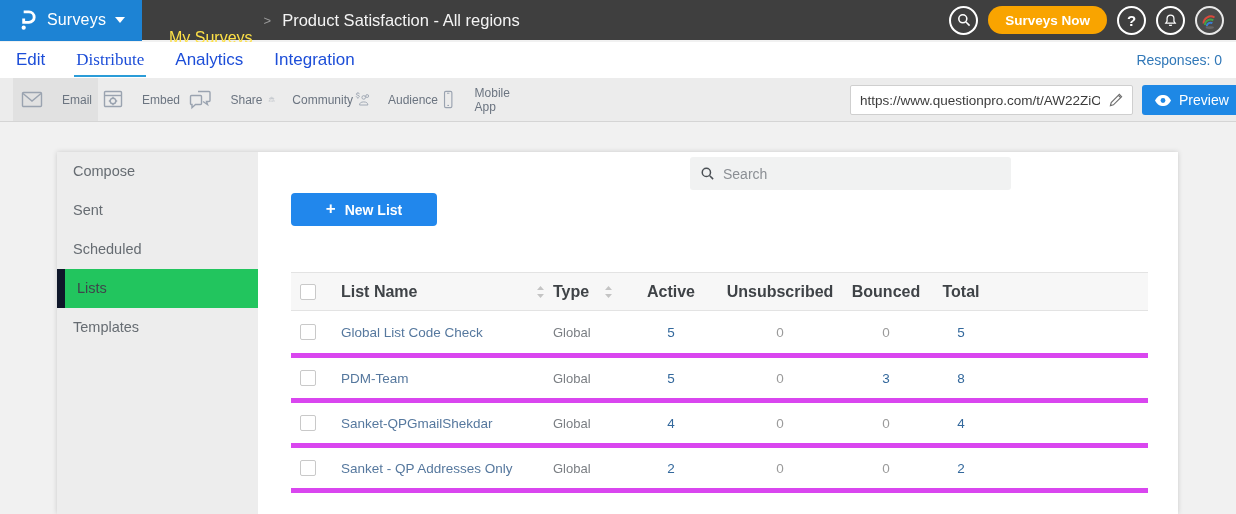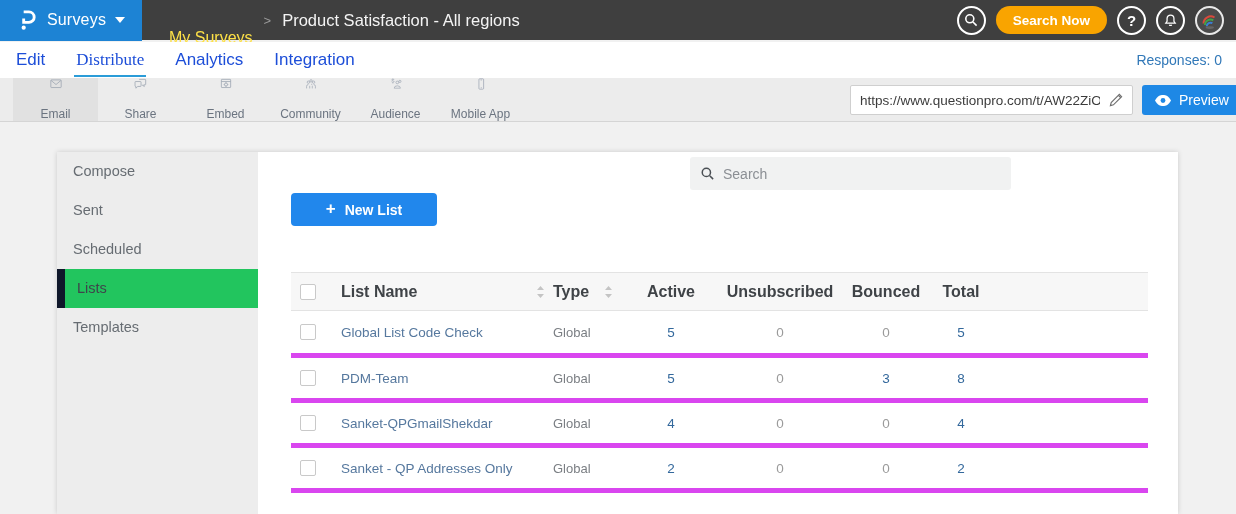--- a/index.html
+++ b/index.html
@@ -23,21 +23,21 @@
   .upgrade { height:28px; border:none; border-radius:14px; background:#f9a400; color:#fff; font-size:13.5px; font-weight:bold; padding:0 17px; cursor:pointer; font-family:inherit; }
 
   
   .navbar { position:absolute; left:0; top:42px; width:1236px; height:36px; background:#fff; display:flex; align-items:center; padding-left:14px; }
   .tab { font-size:17px; font-weight:500; color:#1d4ed8; text-decoration:none; margin-right:27px; padding:7px 2px 5px; border-bottom:2px solid transparent; cursor:pointer; }
   .tab.active { border-bottom-color:#2b9cd8;font-family:Liberation Serif, serif; }
   .responses { position:absolute; right:14px; color:#3178b8; font-size:14px; }
 
   
   .toolbar { position:absolute; left:0; top:78px; width:1236px; height:44px; background:#ececec; border-bottom:1px solid #d5d5d5; display:flex; align-items:stretch; }
-  .tool { width:85px; display:flex; flex-direction:column; align-items:center; justify-content:center; gap:17px; cursor:pointer; color:#9aa3b0; }
+  .tool { width:85px; display:flex; align-items:center; justify-content:center; gap:17px; cursor:pointer; color:#9aa3b0; }
   .tool:first-child { margin-left:13px; }
   .tool.active { background:#e1e1e1; }
   .tool .tlabel { font-size:12px; color:#6b7480; }
   .url-group { position:absolute; left:850px; top:7px; width:283px; height:30px; }
   .url-group input { width:283px; height:30px; border:1px solid #cfcfcf; border-radius:2px; background:#fff; font-family:inherit; font-size:13.5px; color:#3c3c3c; padding:0 32px 0 9px; }
   .pencil-btn { position:absolute; right:4px; top:3px; width:26px; height:24px; border:none; background:transparent; cursor:pointer; display:flex; align-items:center; justify-content:center; }
   .preview-btn { position:absolute; left:1142px; top:7px; height:30px; border:none; border-radius:3px; background:#1e88e5; color:#fff; font-size:14px; font-family:inherit; padding:0 12px; display:flex; align-items:center; gap:7px; cursor:pointer; }
 
   
   .page { position:absolute; left:0; top:122px; width:1236px; height:392px; background:#f1f1f1; }
@@ -92,21 +92,21 @@
       <span class="bc-sep">&gt;</span>
       <span class="bc-current">Product Satisfaction - All regions</span>
     </nav>
     <div class="topbar-right">
       <button class="circle-btn">
         <svg width="16" height="16" viewBox="0 0 20 20">
           <circle cx="8.5" cy="8.5" r="5" fill="none" stroke="#fff" stroke-width="2"></circle>
           <path d="M12.5 12.5 L17 17" stroke="#fff" stroke-width="2"></path>
         </svg>
       </button>
-      <button class="upgrade">Search Now</button>
+      <button class="upgrade">Surveys Now</button>
       <button class="circle-btn help">
         <span>?</span>
       </button>
       <button class="circle-btn">
         <svg width="15" height="16" viewBox="0 0 24 24">
           <path d="M12 4a5.5 5.5 0 0 1 5.5 5.5v4.5l2 2.8H4.5l2-2.8V9.5A5.5 5.5 0 0 1 12 4z" fill="none" stroke="#fff" stroke-width="2"></path>
           <path d="M10.2 19.5a1.9 1.9 0 0 0 3.6 0" fill="none" stroke="#fff" stroke-width="2"></path>
         </svg>
       </button>
       <button class="circle-btn avatar">
@@ -130,34 +130,34 @@
 
   <div class="toolbar">
     <div class="tool active">
       <svg width="26" height="22" viewBox="0 0 24 22">
         <rect x="2.5" y="3.5" width="19" height="14" rx="1" fill="none" stroke="#9aa3b0" stroke-width="1.4"></rect>
         <path d="M3 4.5 L12 12 L21 4.5" fill="none" stroke="#9aa3b0" stroke-width="1.4"></path>
       </svg>
       <span class="tlabel">Email</span>
     </div>
     <div class="tool">
-      <svg width="25" height="22" viewBox="0 0 25 22">
-        <path d="M10 2.5 h11 a1 1 0 0 1 1 1 v8 a1 1 0 0 1 -1 1 h-2.5 l1 3 -4.5 -3" fill="none" stroke="#9aa3b0" stroke-width="1.4"></path>
-        <path d="M3.5 6.5 h9 a1 1 0 0 1 1 1 v7 a1 1 0 0 1 -1 1 h-5 l-3.5 3.2 v-3.2 h-0.5 a1 1 0 0 1 -1 -1 v-7 a1 1 0 0 1 1 -1z" fill="#ececec" stroke="#9aa3b0" stroke-width="1.4"></path>
-      </svg>
-      <span class="tlabel">Share</span>
-    </div>
-    <div class="tool">
       <svg width="24" height="22" viewBox="0 0 24 22">
         <rect x="3.5" y="2.5" width="17" height="15" rx="1" fill="none" stroke="#9aa3b0" stroke-width="1.4"></rect>
         <path d="M3.5 6.5 h17" stroke="#9aa3b0" stroke-width="1.4"></path>
         <circle cx="12" cy="12" r="2.8" fill="none" stroke="#9aa3b0" stroke-width="1.4"></circle>
         <path d="M12 7.8 v1.4 M12 14.8 v1.4 M7.8 12 h1.4 M14.8 12 h1.4" stroke="#9aa3b0" stroke-width="1.4"></path>
       </svg>
       <span class="tlabel">Embed</span>
+    </div>
+    <div class="tool">
+      <svg width="25" height="22" viewBox="0 0 25 22">
+        <path d="M10 2.5 h11 a1 1 0 0 1 1 1 v8 a1 1 0 0 1 -1 1 h-2.5 l1 3 -4.5 -3" fill="none" stroke="#9aa3b0" stroke-width="1.4"></path>
+        <path d="M3.5 6.5 h9 a1 1 0 0 1 1 1 v7 a1 1 0 0 1 -1 1 h-5 l-3.5 3.2 v-3.2 h-0.5 a1 1 0 0 1 -1 -1 v-7 a1 1 0 0 1 1 -1z" fill="#ececec" stroke="#9aa3b0" stroke-width="1.4"></path>
+      </svg>
+      <span class="tlabel">Share</span>
     </div>
     <div class="tool">
       <svg width="26" height="23" viewBox="0 0 26 23">
         <circle cx="8" cy="8" r="2.3" fill="none" stroke="#9aa3b0" stroke-width="1.3"></circle>
         <circle cx="13" cy="5.5" r="2.3" fill="none" stroke="#9aa3b0" stroke-width="1.3"></circle>
         <circle cx="18" cy="8" r="2.3" fill="none" stroke="#9aa3b0" stroke-width="1.3"></circle>
         <path d="M4.5 20 v-4 a3.5 3.5 0 0 1 3.5 -3.5 M10.5 20 v-5 M13 12 a3.5 3.5 0 0 1 2.5 1 M15.5 20 v-5 M21.5 20 v-4 a3.5 3.5 0 0 0 -3.5 -3.5" fill="none" stroke="#9aa3b0" stroke-width="1.3"></path>
       </svg>
       <span class="tlabel">Community</span>
     </div>

